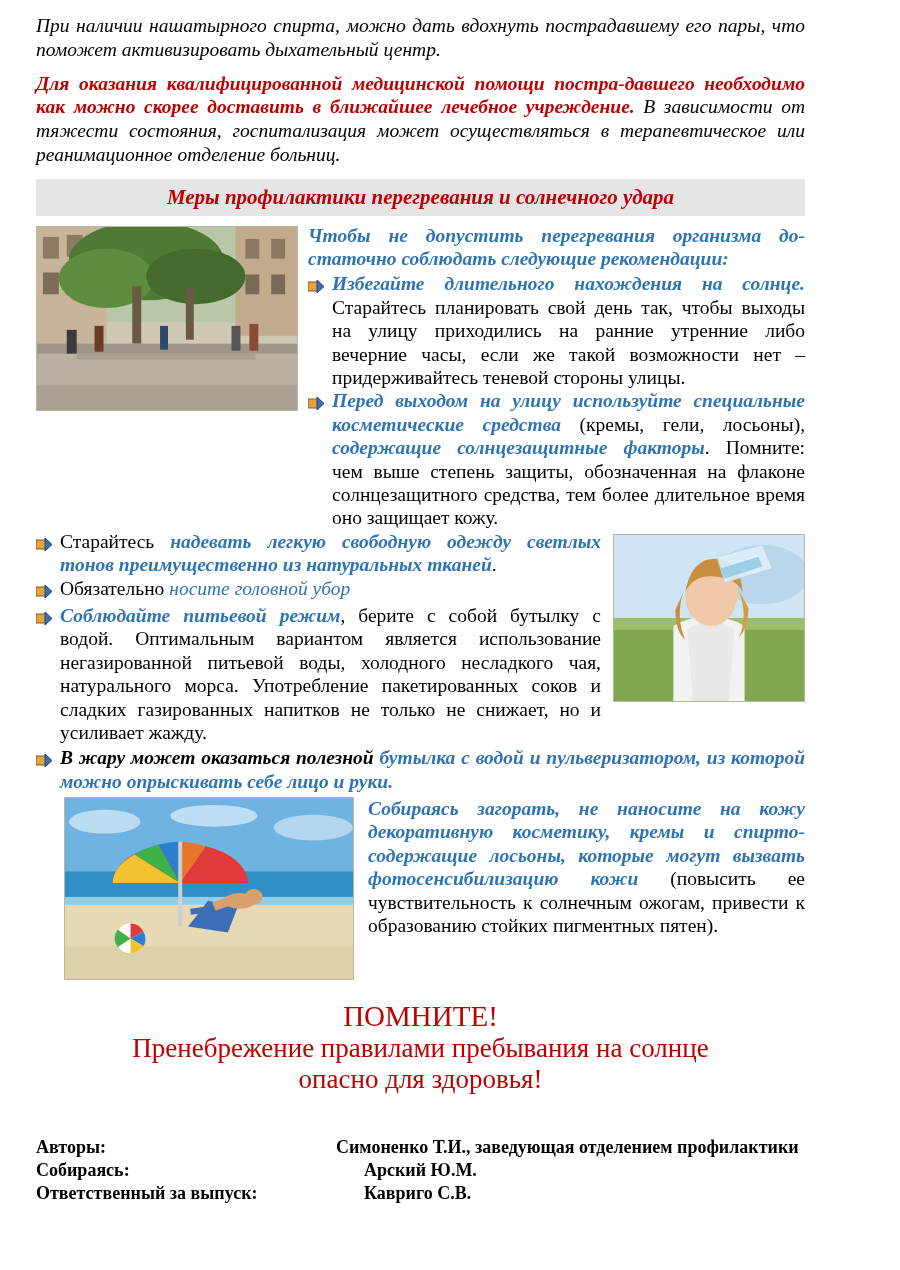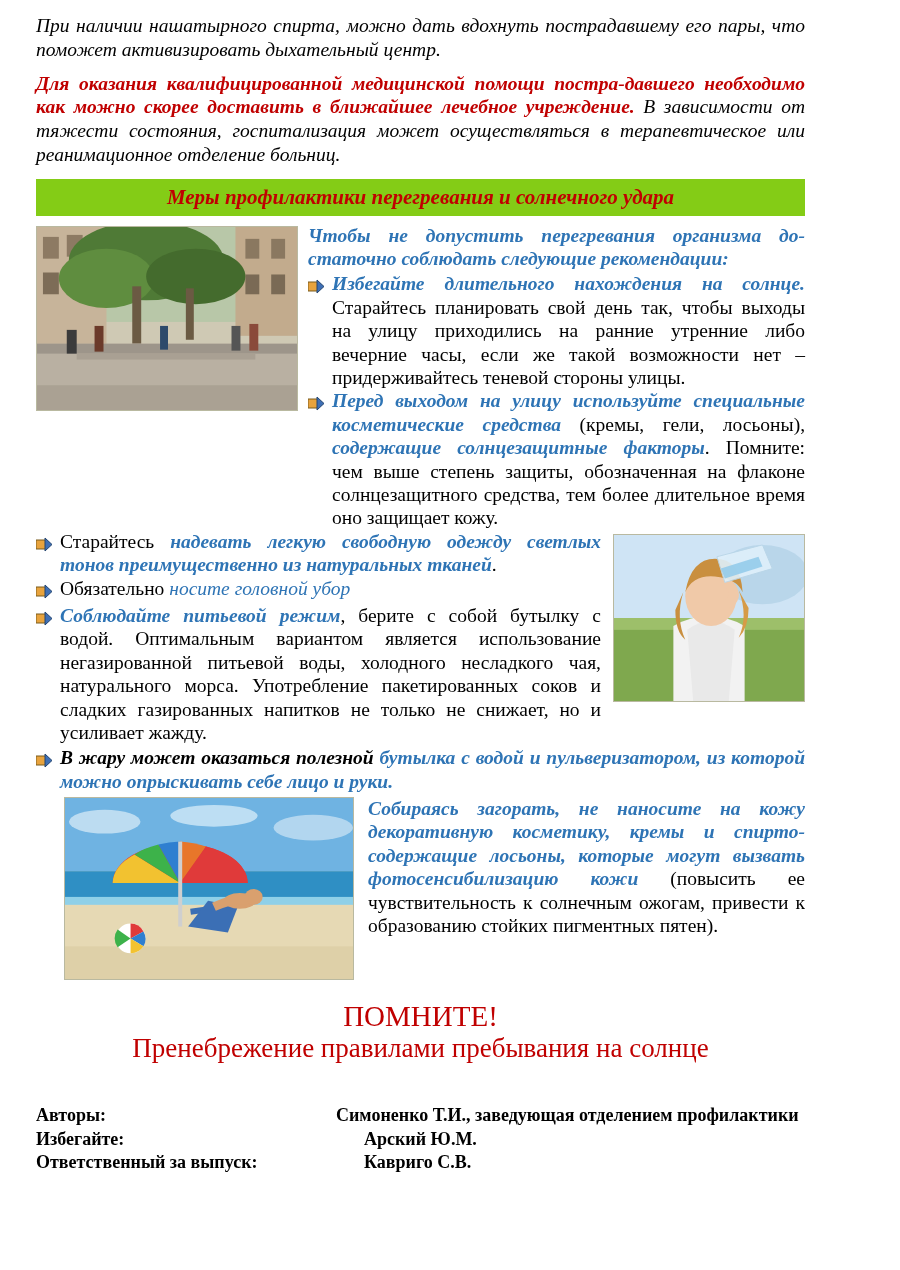--- a/index.html
+++ b/index.html
@@ -47,21 +47,21 @@
     font-weight: bold;
     font-style: italic;
   }
   .blue-italic {
     color: #2e74b5;
     font-style: italic;
     margin-top: 24px;
   }
 
   .section-banner {
-    background: #84cc16;
+    background: #e5e5e5;
     text-align: center;
     color: #c00000;
     font-weight: bold;
     font-style: italic;
     font-size: 21px;
     padding: 6px 0 6px 0;
     margin: 10px 0 8px 0;
   }
 
   
@@ -320,29 +320,30 @@
 
   <p class="body-text" style="margin-top:4px;">
     <span class="blue-bold-italic">Собираясь загорать, не наносите на кожу декоративную косметику, кремы и спирто-содержащие лосьоны, которые могут вызвать фотосенсибилизацию кожи</span><span> (повысить ее чувствительность к солнечным ожогам, привести к образованию стойких пигментных пятен).</span>
   </p>
 
   <div class="clearfix"></div>
 
   <div class="remember">
     <div class="big">ПОМНИТЕ!</div>
     <div>Пренебрежение правилами пребывания на солнце</div>
+    <div>опасно для здоровья!</div>
   </div>
 
   <div class="credits">
     <div class="credits-row">
       <div class="credits-left">Авторы:</div>
       <div class="credits-right">Симоненко Т.И., заведующая отделением профилактики</div>
     </div>
     <div class="credits-row">
-      <div class="credits-left">Избегайте:</div>
+      <div class="credits-left">Собираясь:</div>
       <div class="credits-right" style="padding-left:28px;">Арский Ю.М.</div>
     </div>
     <div class="credits-row">
       <div class="credits-left">Ответственный за выпуск:</div>
       <div class="credits-right" style="padding-left:28px;">Кавриго С.В.</div>
     </div>
   </div>
 
 </div>
 

